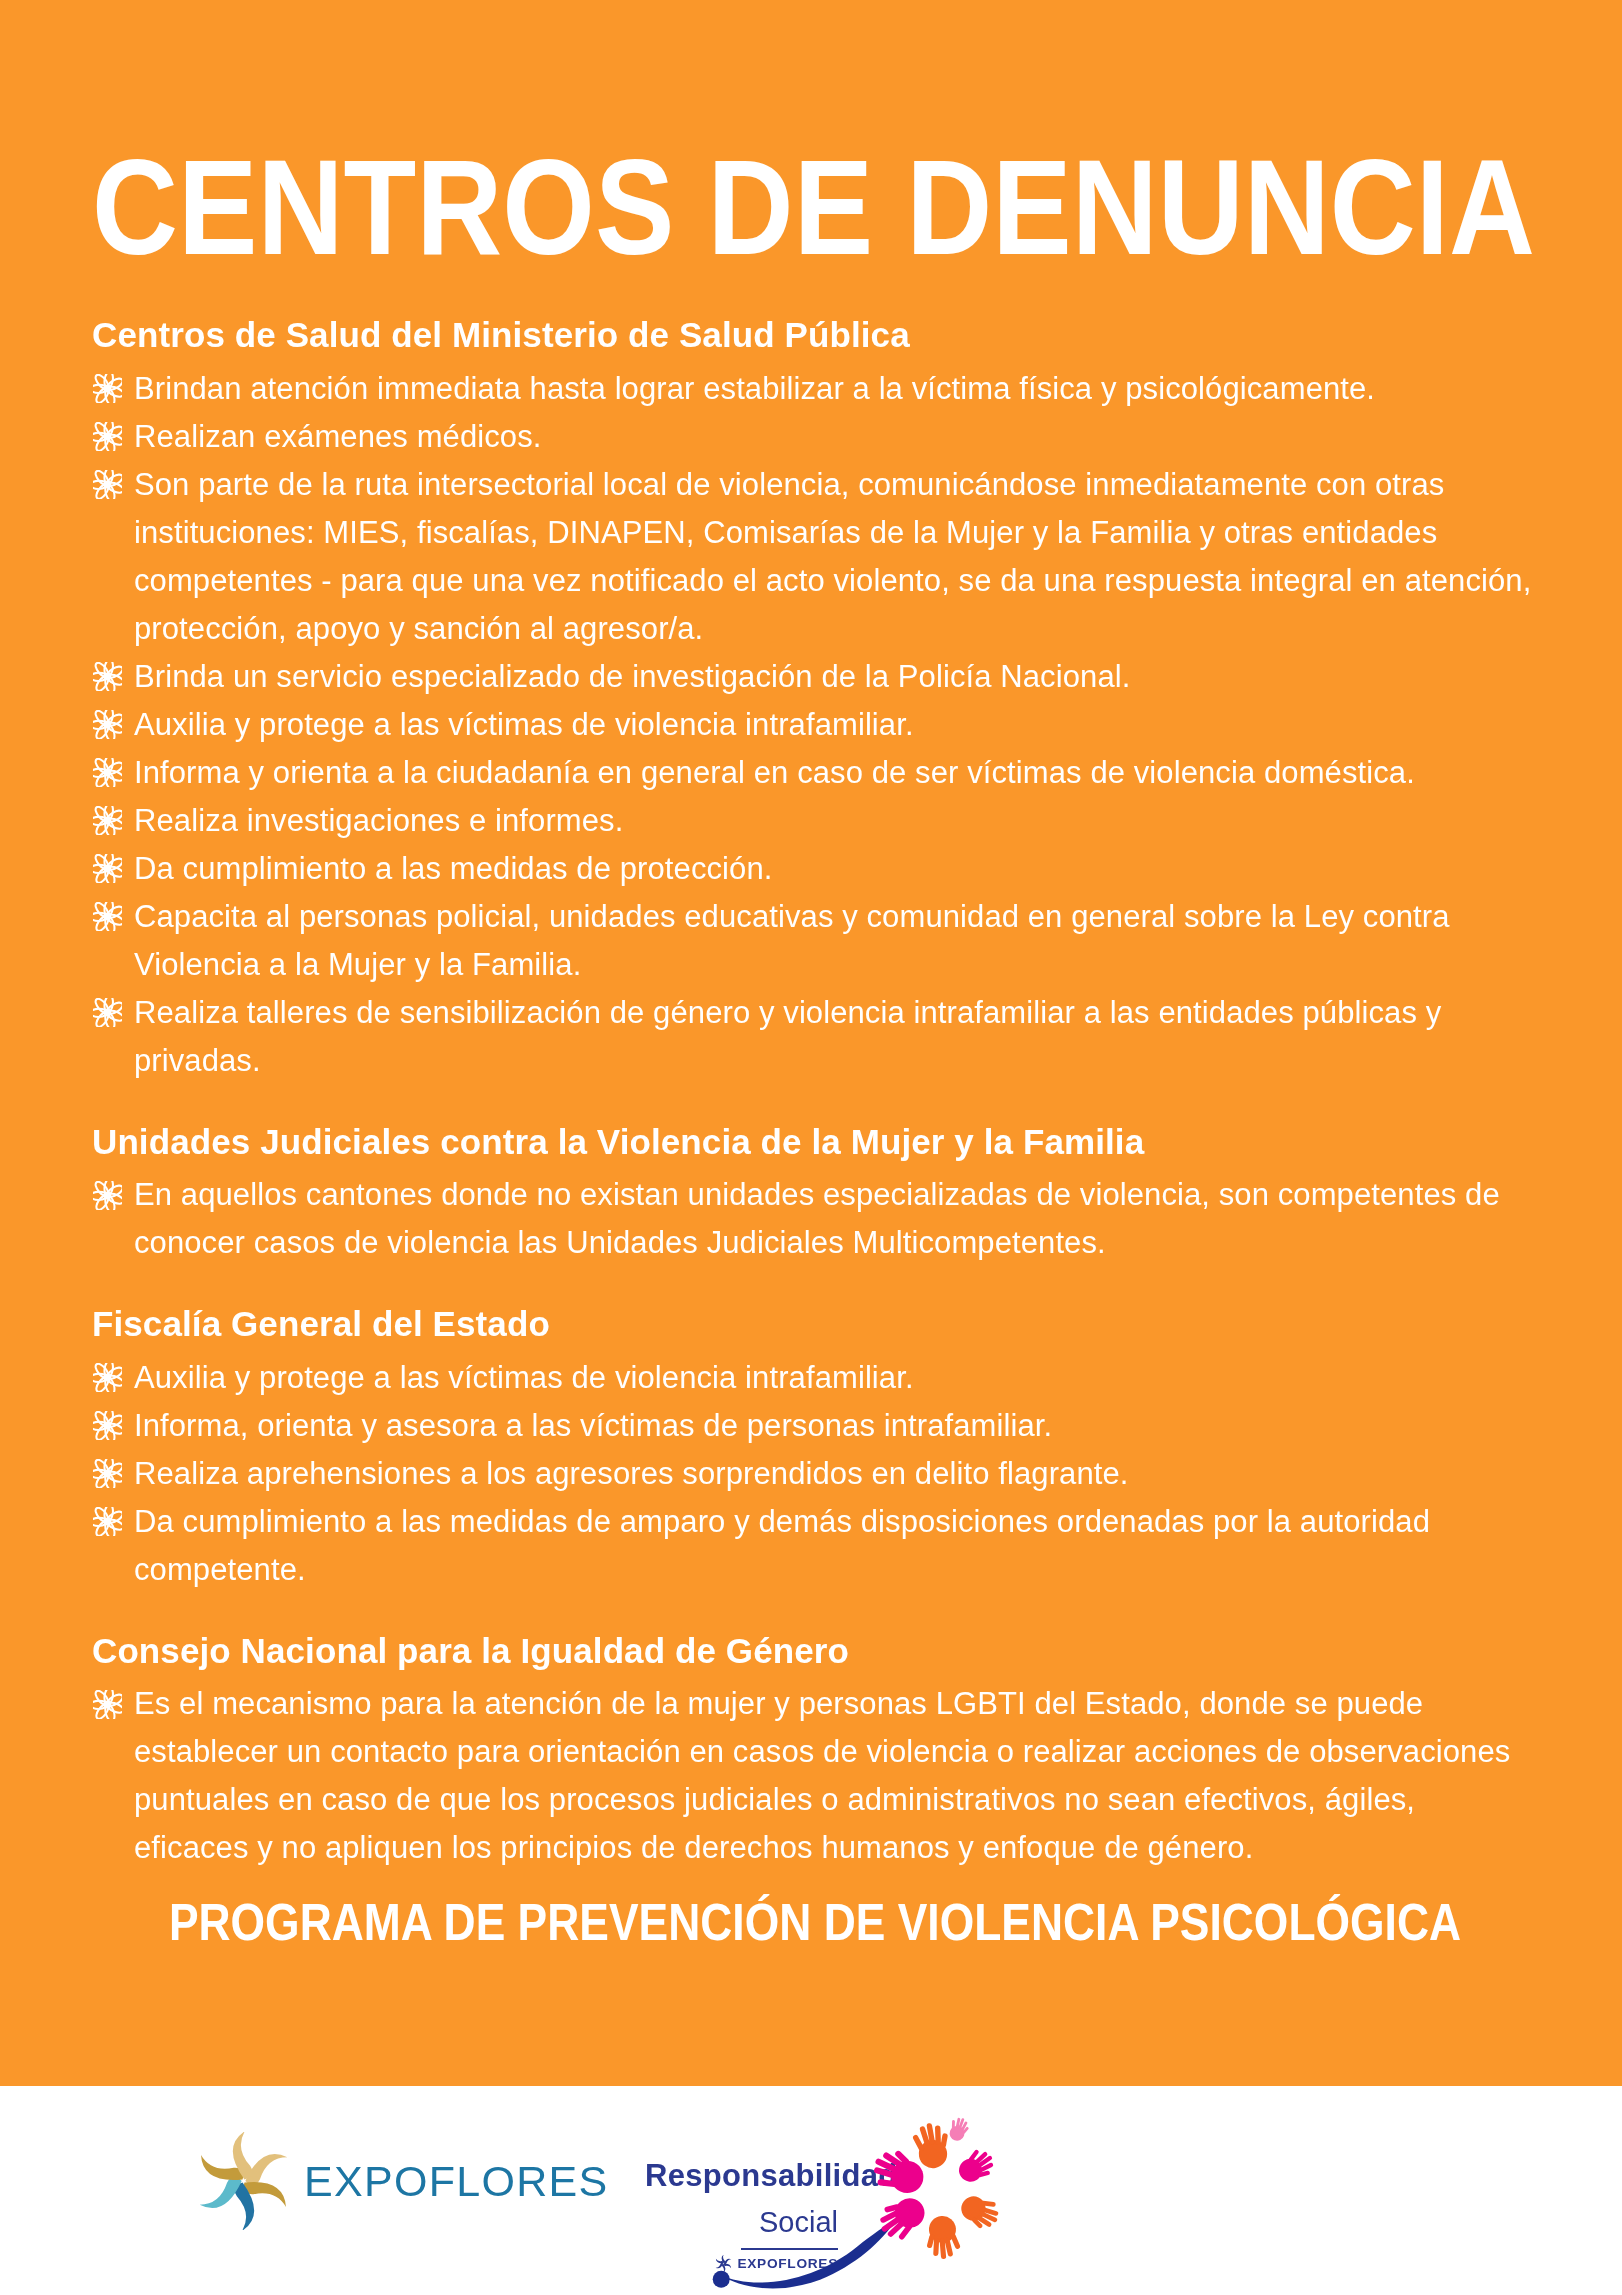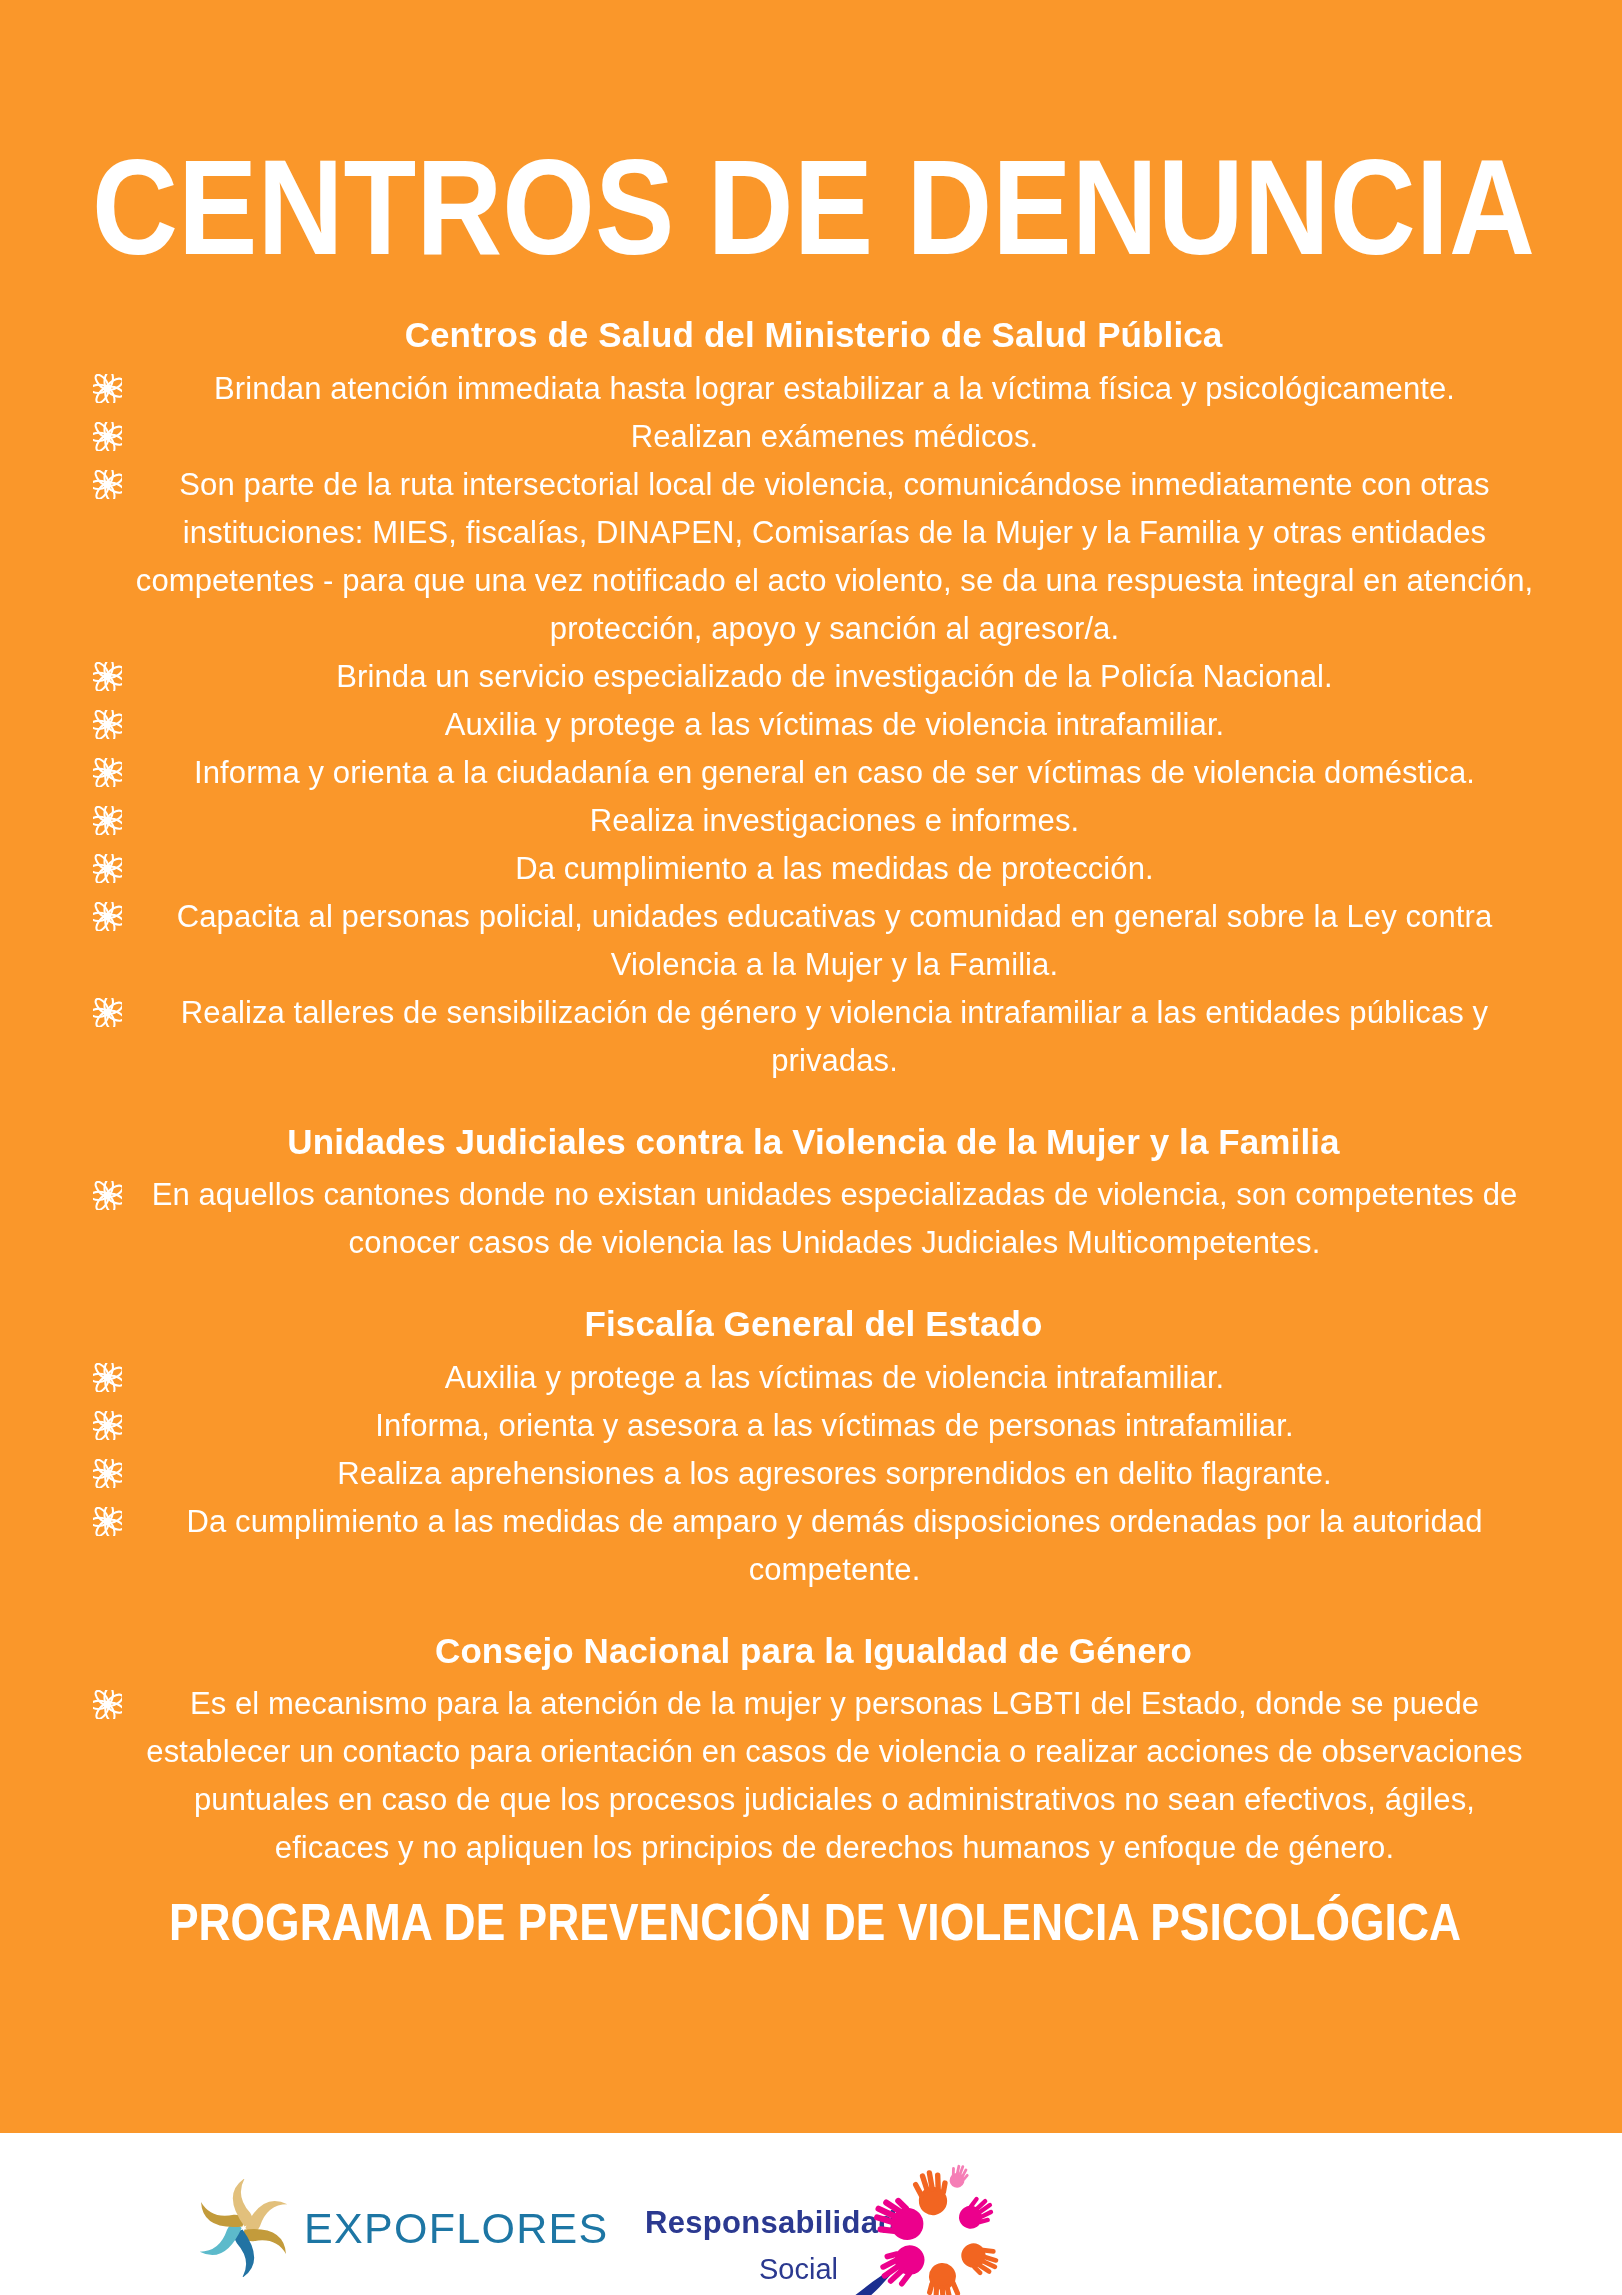--- a/index.html
+++ b/index.html
@@ -1,28 +1,28 @@
 <!DOCTYPE html>
 <html style="font-size:10.5px"><head>
 <meta charset="utf-8">
 <style>
   html,body{margin:0;padding:0;}
   body{font-family:"Liberation Sans",sans-serif;}
   .page{position:relative;width:1623px;height:2295px;background:#FA972A;overflow:hidden;}
-  .content{padding:0 88px 0 92px;color:#fff;text-align:center;}
+  .content{padding:0 88px 0 92px;color:#fff;}
   .title-svg{display:block;margin-top:154px;overflow:visible;}
   .title-svg text{font-family:"Liberation Sans",sans-serif;font-weight:700;font-size:208px;fill:#ffffff;}
   h2.section-heading{font-size:35px;line-height:39px;font-weight:700;margin:37px 0 10.5px 0;letter-spacing:0.1px;}
   h2.first{margin-top:56px;}
   ul.bullets{list-style:none;margin:0;padding:0;}
   ul.bullets li{position:relative;padding-left:42px;font-size:31px;line-height:48px;font-weight:400;letter-spacing:0.1px;}
   .bullet-ic{position:absolute;left:1.3px;top:9.8px;width:29px;height:29px;}
   .banner-svg{display:block;margin:30px auto 0 auto;overflow:visible;}
   .banner-svg text{font-family:"Liberation Sans",sans-serif;font-weight:700;font-size:78px;fill:#ffffff;}
-  .footer{position:absolute;left:0;bottom:0;width:1623px;height:162px;background:#ffffff;}
+  .footer{position:absolute;left:0;bottom:0;width:1623px;height:209px;background:#ffffff;}
   .expo-logo{position:absolute;left:196px;top:46px;display:flex;align-items:center;gap:13px;}
   .expo-word{font-size:43px;letter-spacing:1.3px;color:#1D76A4;font-weight:400;}
   .rs-logo{position:absolute;left:645px;top:34px;width:373px;height:175px;}
   .rs-textcol{position:absolute;left:0;top:38px;width:193px;text-align:right;color:#2B3990;}
   .rs-line1{font-size:31px;font-weight:700;letter-spacing:0.3px;}
   .rs-line2{font-size:29px;font-weight:400;margin-top:12px;}
   .rs-divider{margin:9.2px 0 5.2px auto;width:97px;border-top:2px solid #2B3990;}
   .rs-subrow{display:flex;justify-content:flex-end;align-items:center;gap:5.2px;}
   .rs-sub{font-size:13.7px;font-weight:700;letter-spacing:0.7px;color:#2B3990;}
   .rs-swoosh{position:absolute;left:65px;top:97px;}

